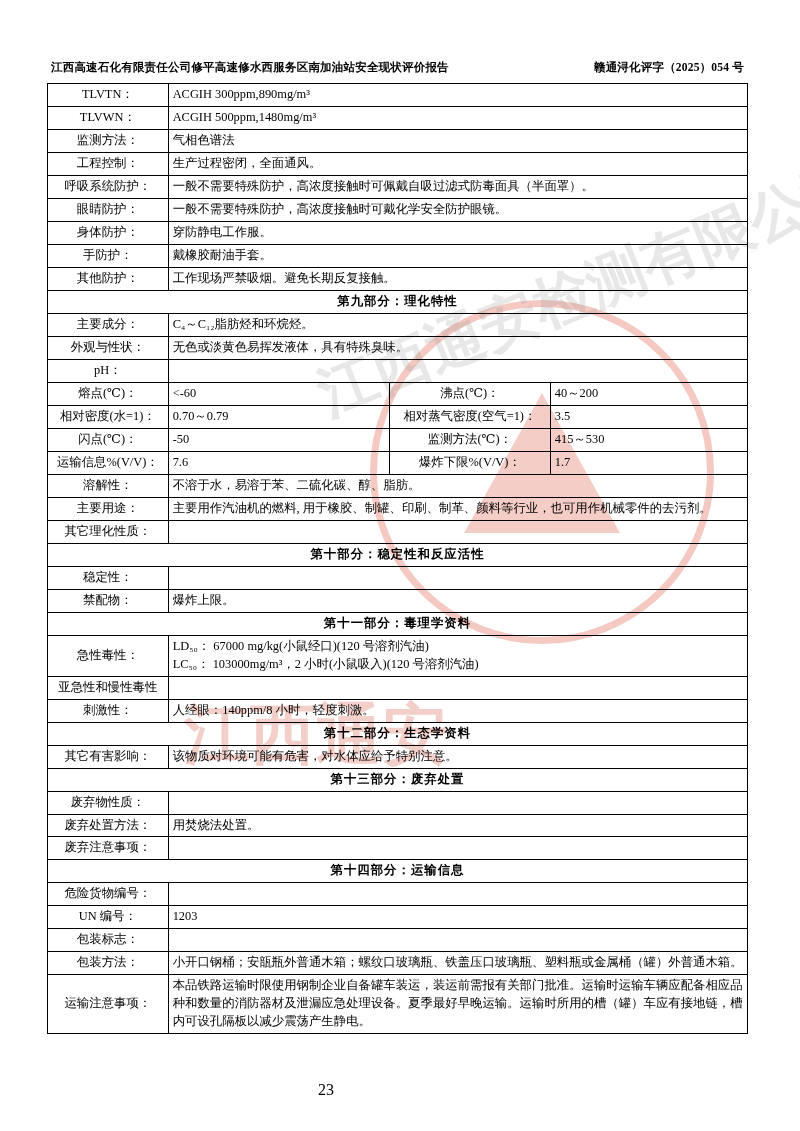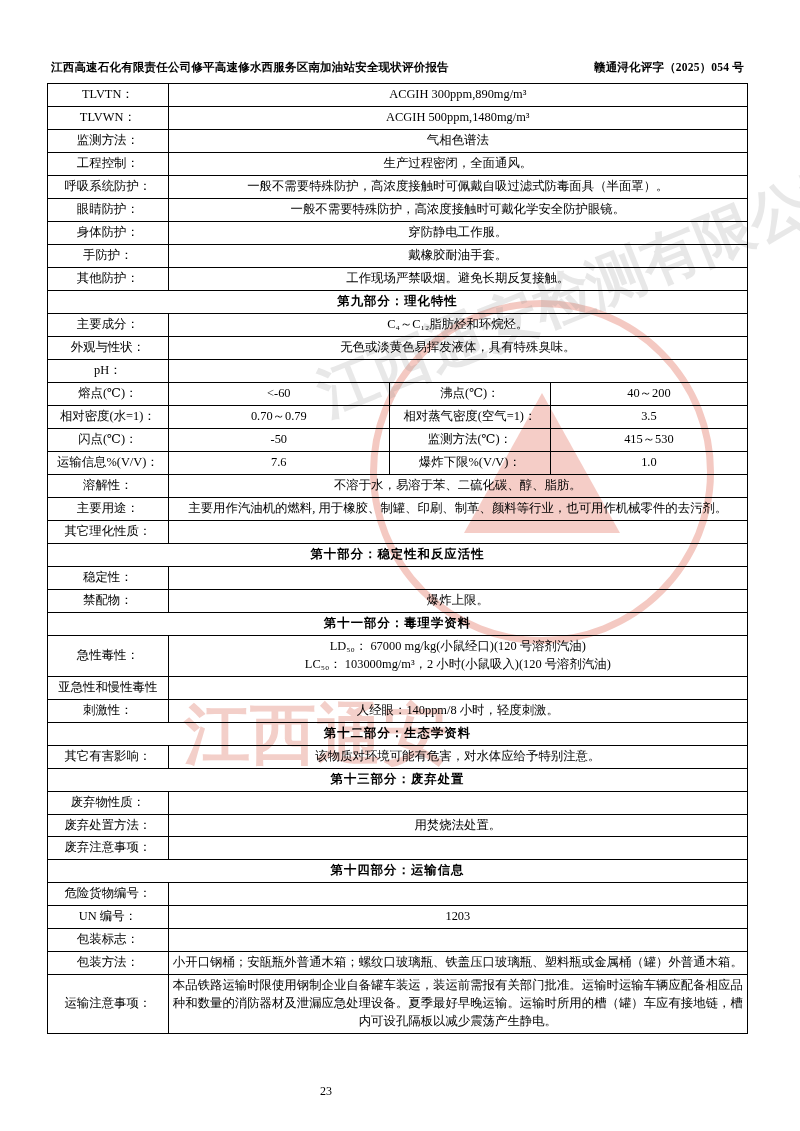--- a/index.html
+++ b/index.html
@@ -99,34 +99,34 @@
     padding: 2px 4px;
     line-height: 1.45;
     vertical-align: middle;
     background: transparent;
   }
   td.lbl {
     text-align: center;
     white-space: nowrap;
   }
   td.val {
-    text-align: center;
+    text-align: left;
   }
   td.section {
     text-align: center;
     font-weight: bold;
     letter-spacing: 1px;
   }
   .pagenum {
     position: absolute;
     bottom: 32px;
     left: 0;
     width: 652px;
     text-align: center;
-    font-size: 12px;
+    font-size: 16px;
     z-index: 10;
   }
 </style>
 </head>
 <body>
 
 <div class="page">
 
   <div class="doc-header">
     <div class="left">江西高速石化有限责任公司修平高速修水西服务区南加油站安全现状评价报告</div>
@@ -215,21 +215,21 @@
     <tr>
       <td class="lbl">闪点(℃)：</td>
       <td class="val">-50</td>
       <td class="lbl">监测方法(℃)：</td>
       <td class="val">415～530</td>
     </tr>
     <tr>
       <td class="lbl">运输信息%(V/V)：</td>
       <td class="val">7.6</td>
       <td class="lbl">爆炸下限%(V/V)：</td>
-      <td class="val">1.0</td>
+      <td class="val">1.7</td>
     </tr>
     <tr>
       <td class="lbl">溶解性：</td>
       <td class="val" colspan="3">不溶于水，易溶于苯、二硫化碳、醇、脂肪。</td>
     </tr>
     <tr>
       <td class="lbl">主要用途：</td>
       <td class="val" colspan="3">主要用作汽油机的燃料, 用于橡胶、制罐、印刷、制革、颜料等行业，也可用作机械零件的去污剂。</td>
     </tr>
     <tr>

